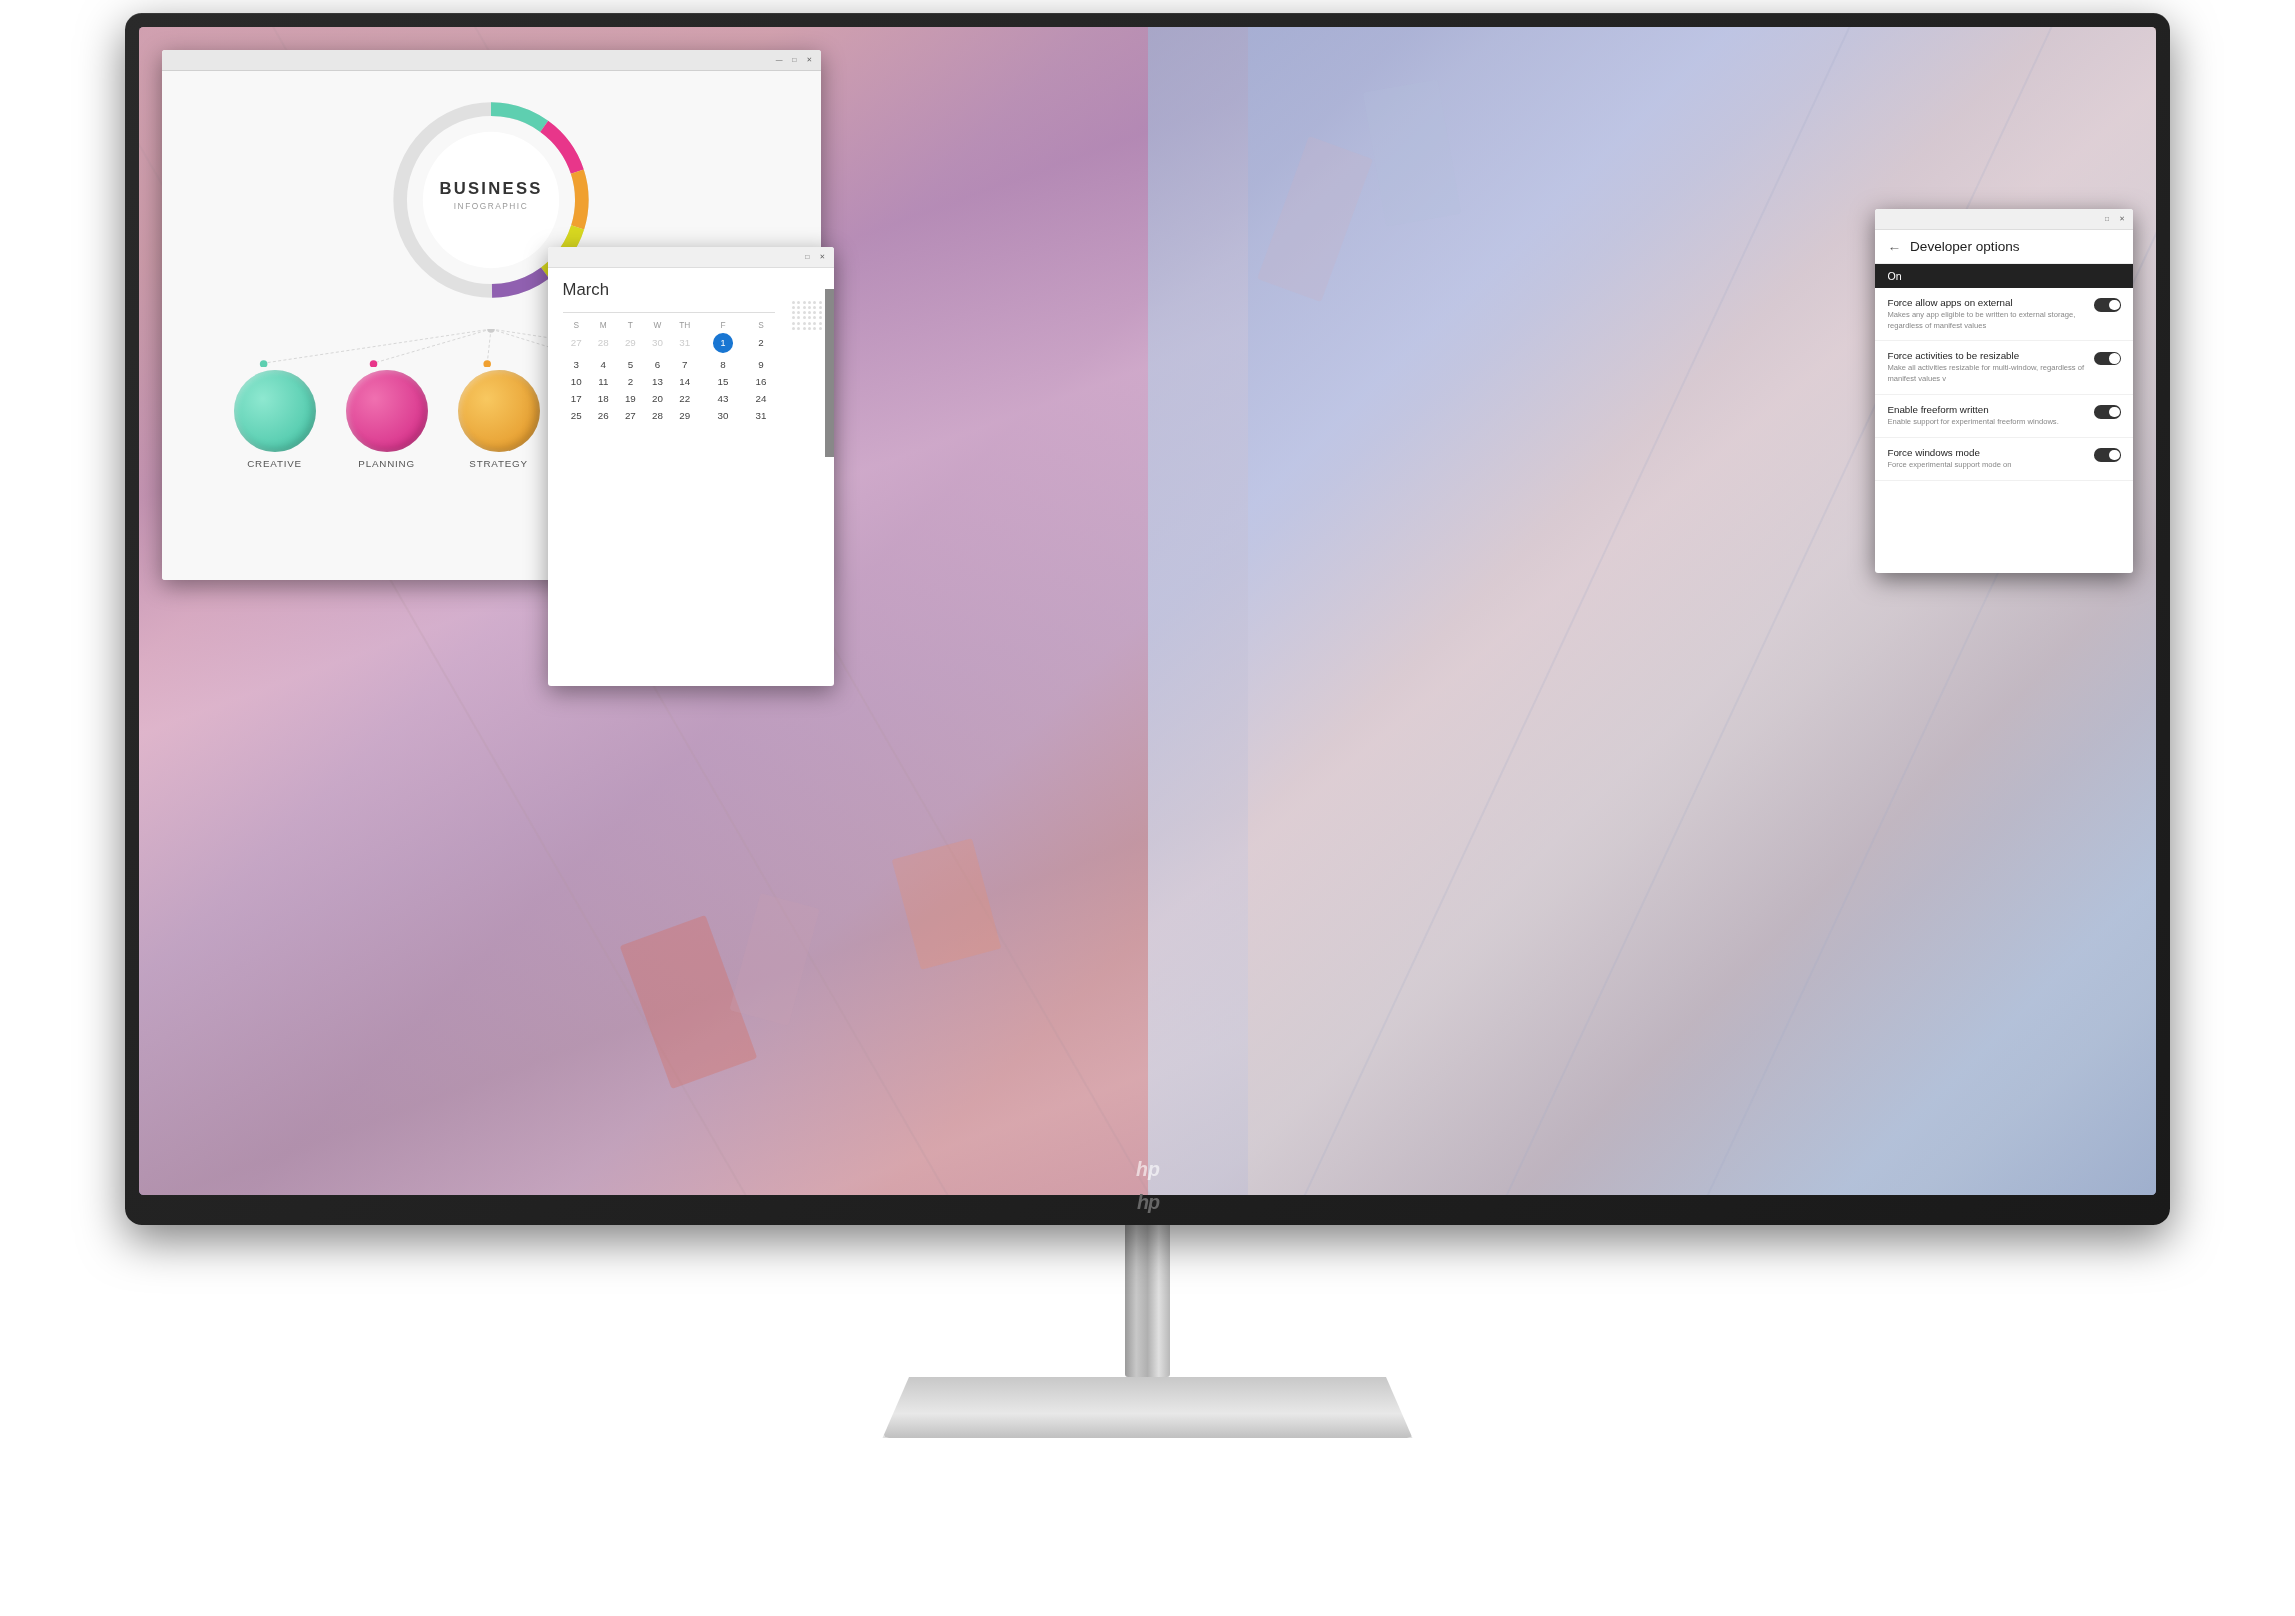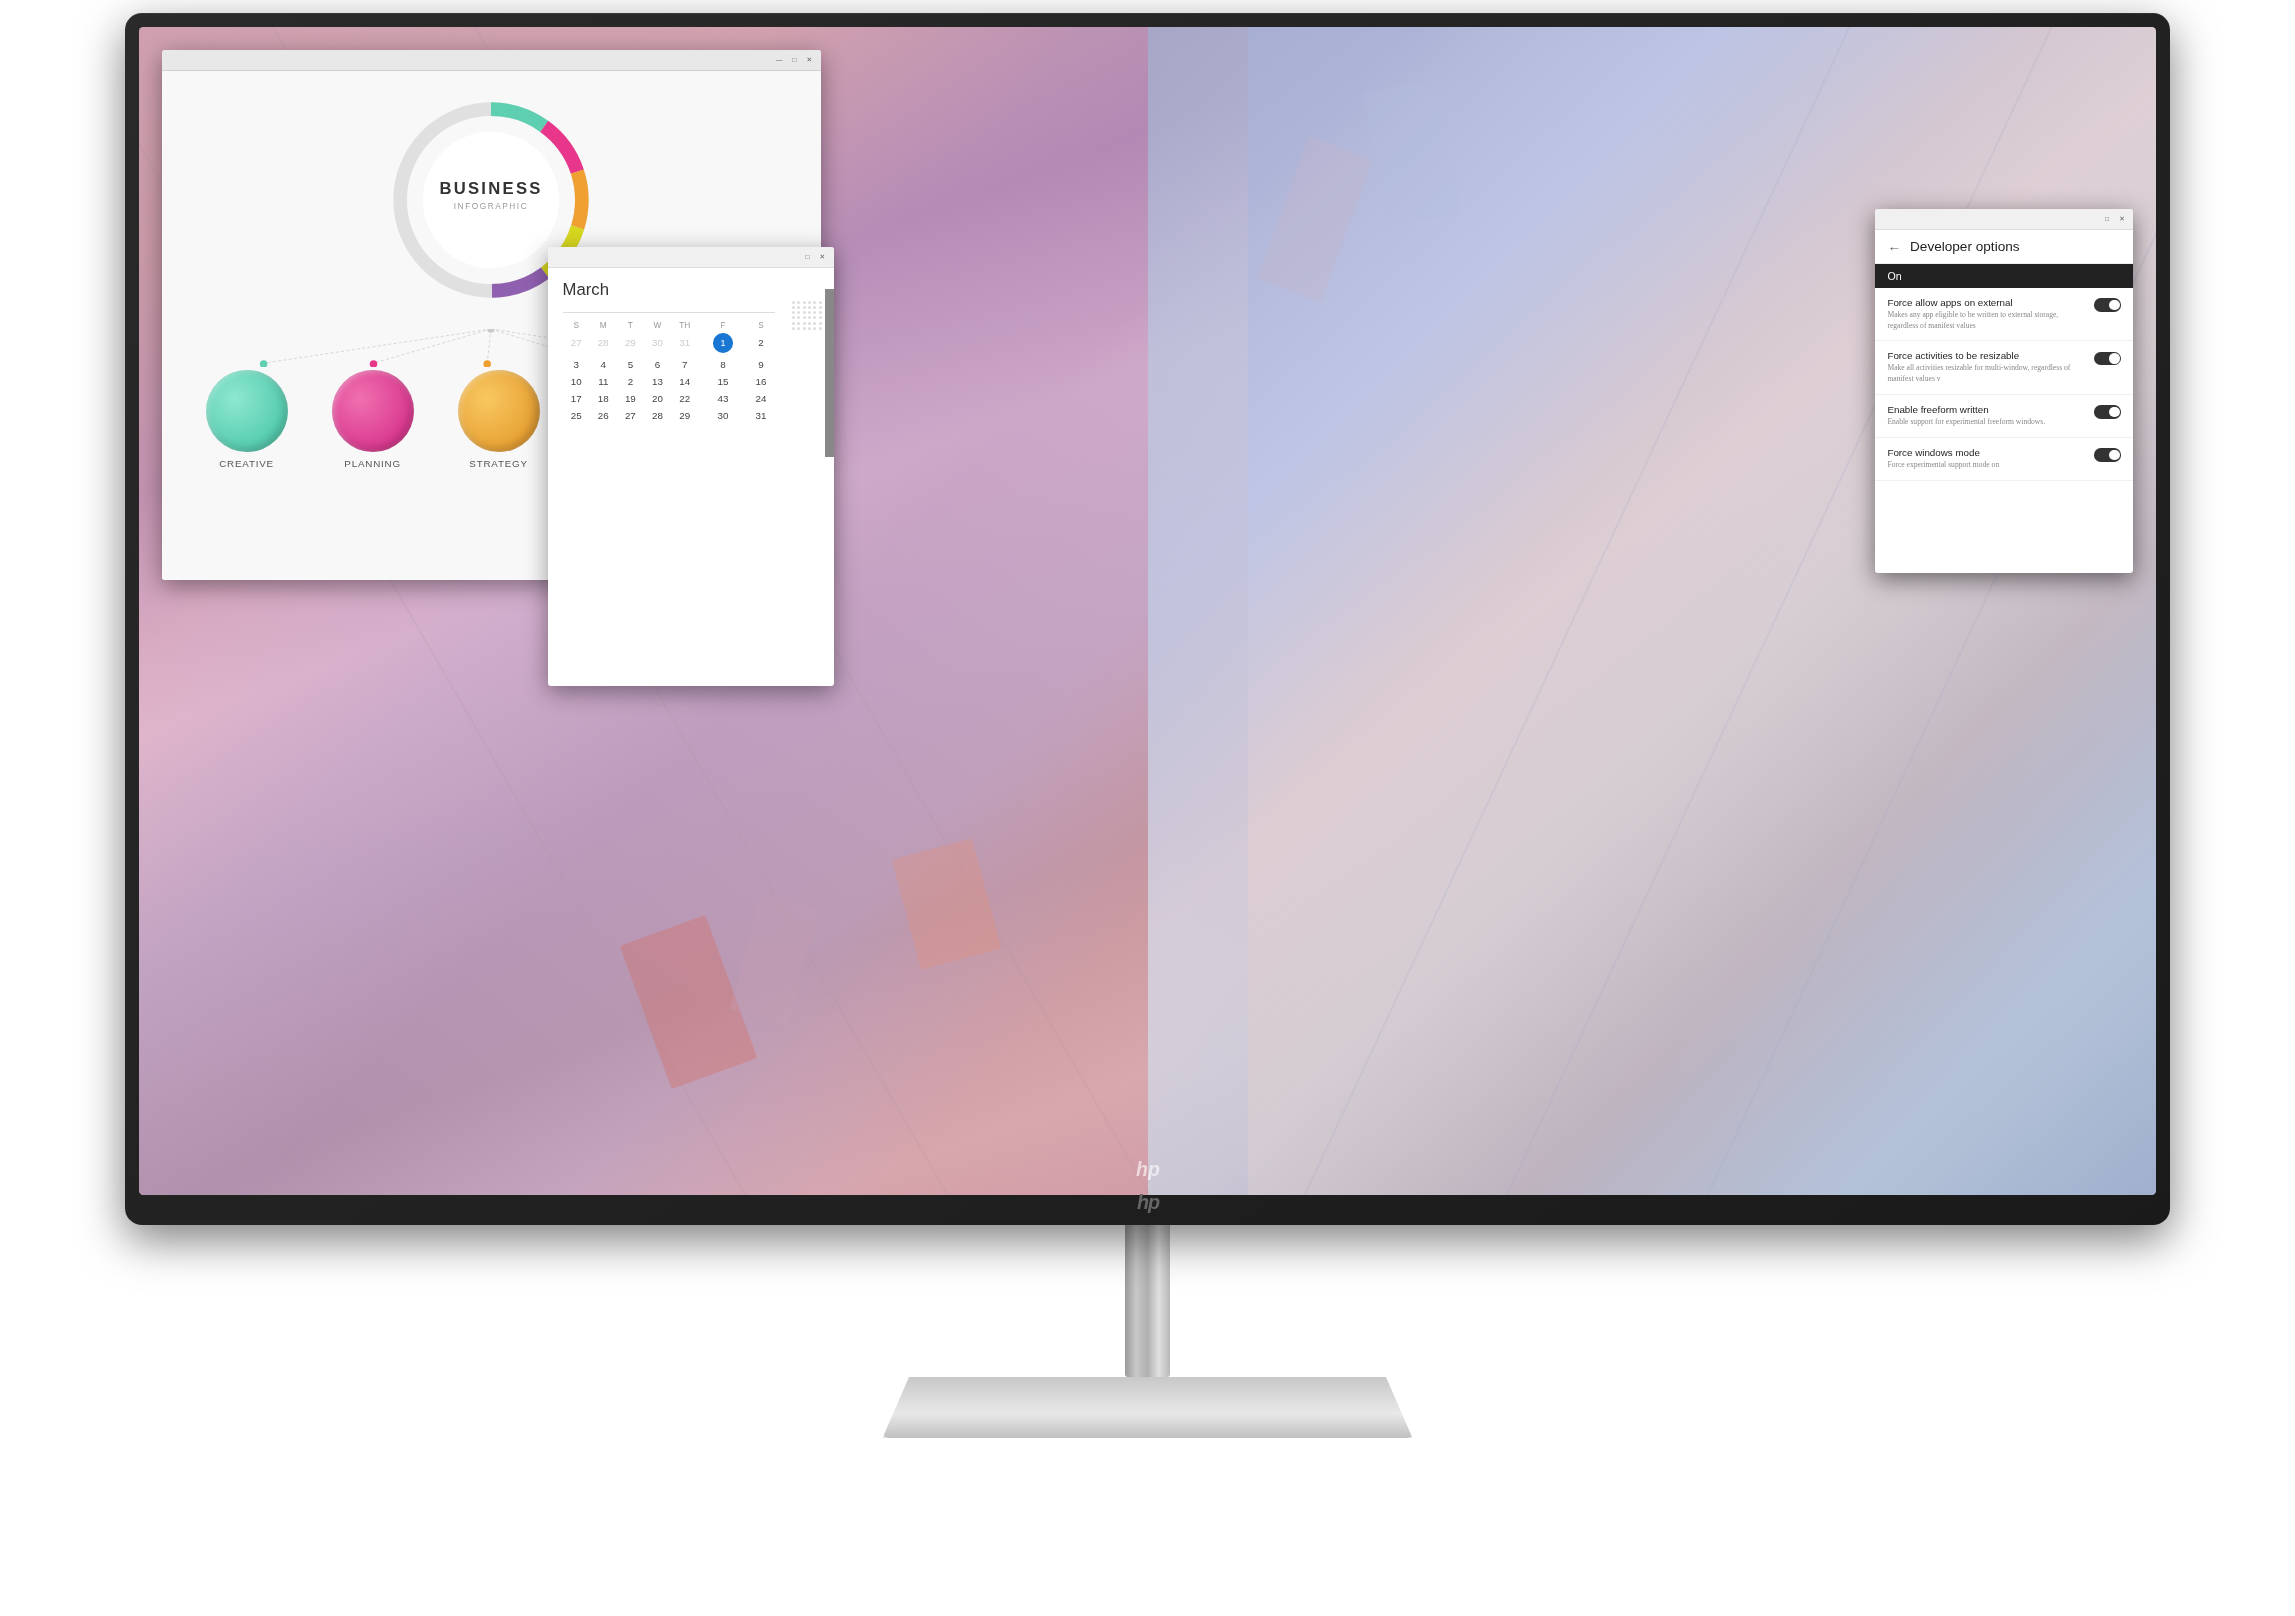--- a/index.html
+++ b/index.html
@@ -161,21 +161,21 @@
     .chart-container {
       position: relative;
       width: 212px;
       height: 212px;
       margin-bottom: 23px;
     }
 
     
     .bubbles-row {
       display: flex;
-      gap: 44px;
+      gap: 30px;
       align-items: flex-end;
       margin-top: 7.6px;
       width: 100%;
       justify-content: center;
     }
 
     .bubble-item {
       display: flex;
       flex-direction: column;
       align-items: center;
@@ -319,21 +319,20 @@
       font-size: 9.8px;
       color: #222;
       font-weight: 500;
       margin-bottom: 2.3px;
     }
 
     .dev-option-desc {
       font-size: 7.6px;
       color: #888;
       line-height: 1.4;
-      font-family: Liberation Serif, serif;
     }
 
     .toggle-switch {
       width: 27px;
       height: 13.6px;
       background: #555;
       border-radius: 6.8px;
       position: relative;
       flex-shrink: 0;
       margin-top: 1.5px;

